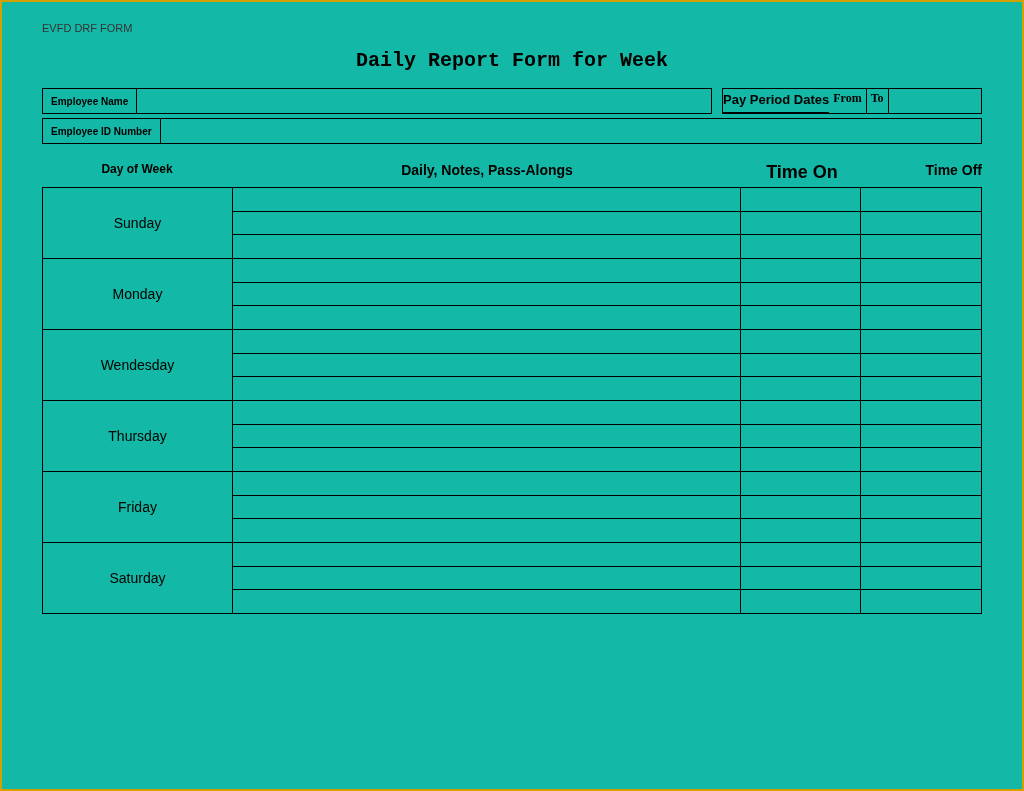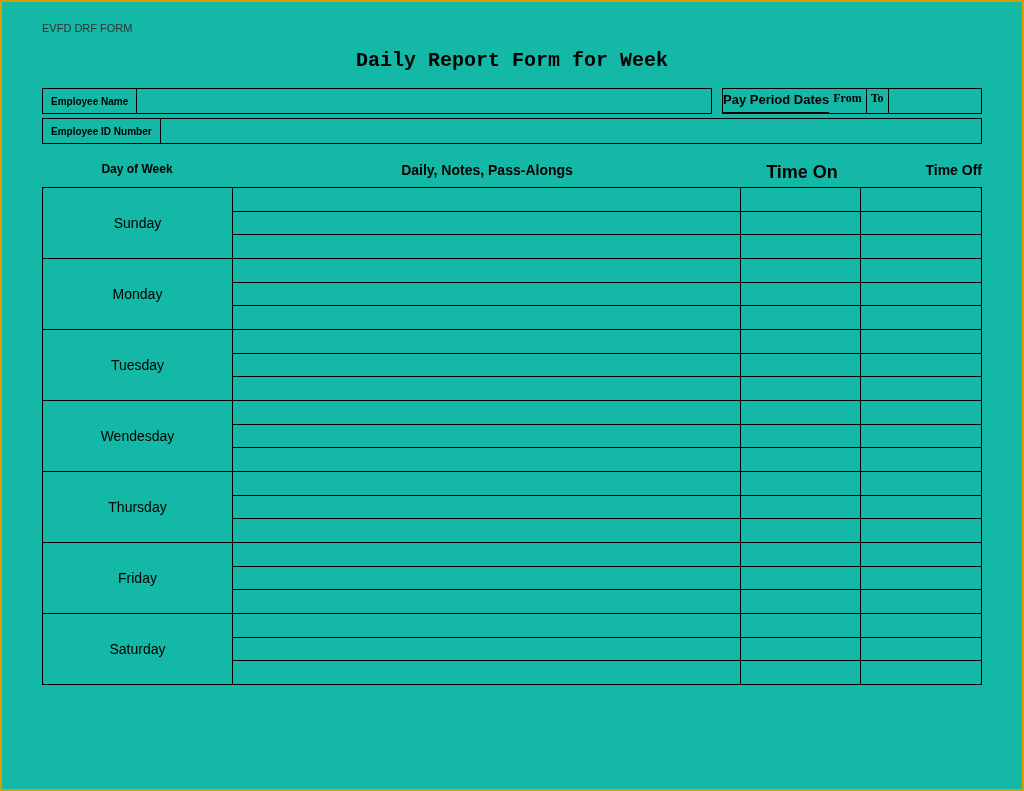--- a/index.html
+++ b/index.html
@@ -299,38 +299,20 @@
           <div class="time-subrow"></div>
           <div class="time-subrow"></div>
         </div>
         <div class="time-off-cell">
           <div class="time-subrow"></div>
           <div class="time-subrow"></div>
           <div class="time-subrow"></div>
         </div>
       </div>
       <div class="day-row">
-        <div class="day-cell">Tuesday</div>
-        <div class="tasks-cell">
-          <div class="task-subrow"></div>
-          <div class="task-subrow"></div>
-          <div class="task-subrow"></div>
-        </div>
-        <div class="time-on-cell">
-          <div class="time-subrow"></div>
-          <div class="time-subrow"></div>
-          <div class="time-subrow"></div>
-        </div>
-        <div class="time-off-cell">
-          <div class="time-subrow"></div>
-          <div class="time-subrow"></div>
-          <div class="time-subrow"></div>
-        </div>
-      </div>
-      <div class="day-row">
         <div class="day-cell">Wendesday</div>
         <div class="tasks-cell">
           <div class="task-subrow"></div>
           <div class="task-subrow"></div>
           <div class="task-subrow"></div>
         </div>
         <div class="time-on-cell">
           <div class="time-subrow"></div>
           <div class="time-subrow"></div>
           <div class="time-subrow"></div>

